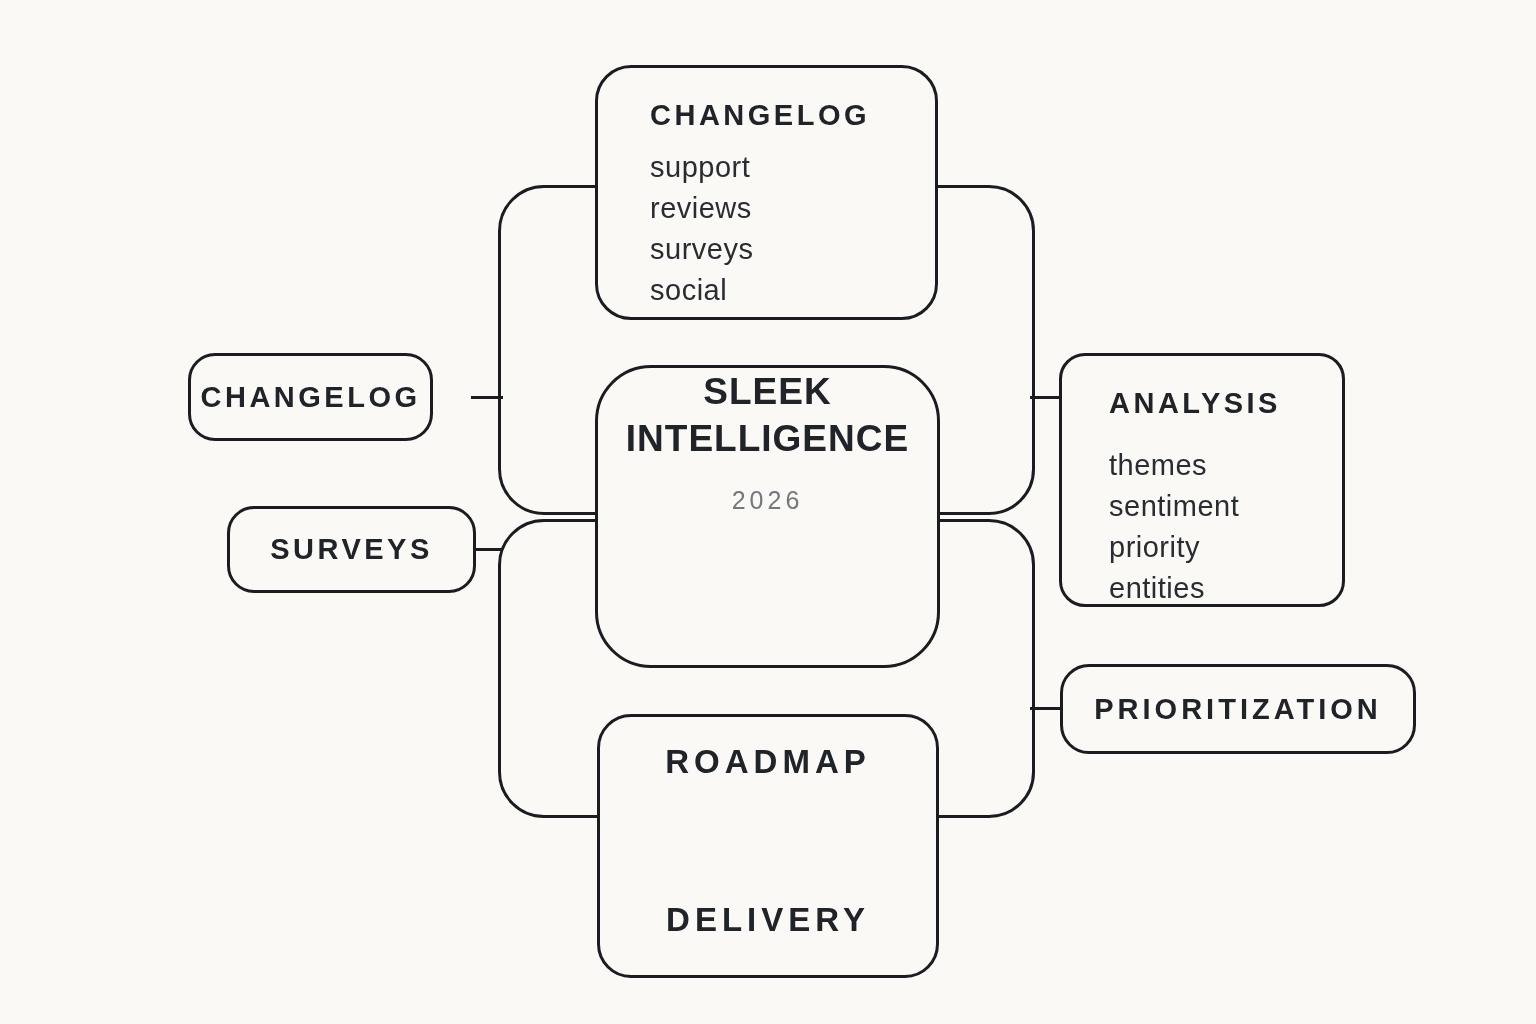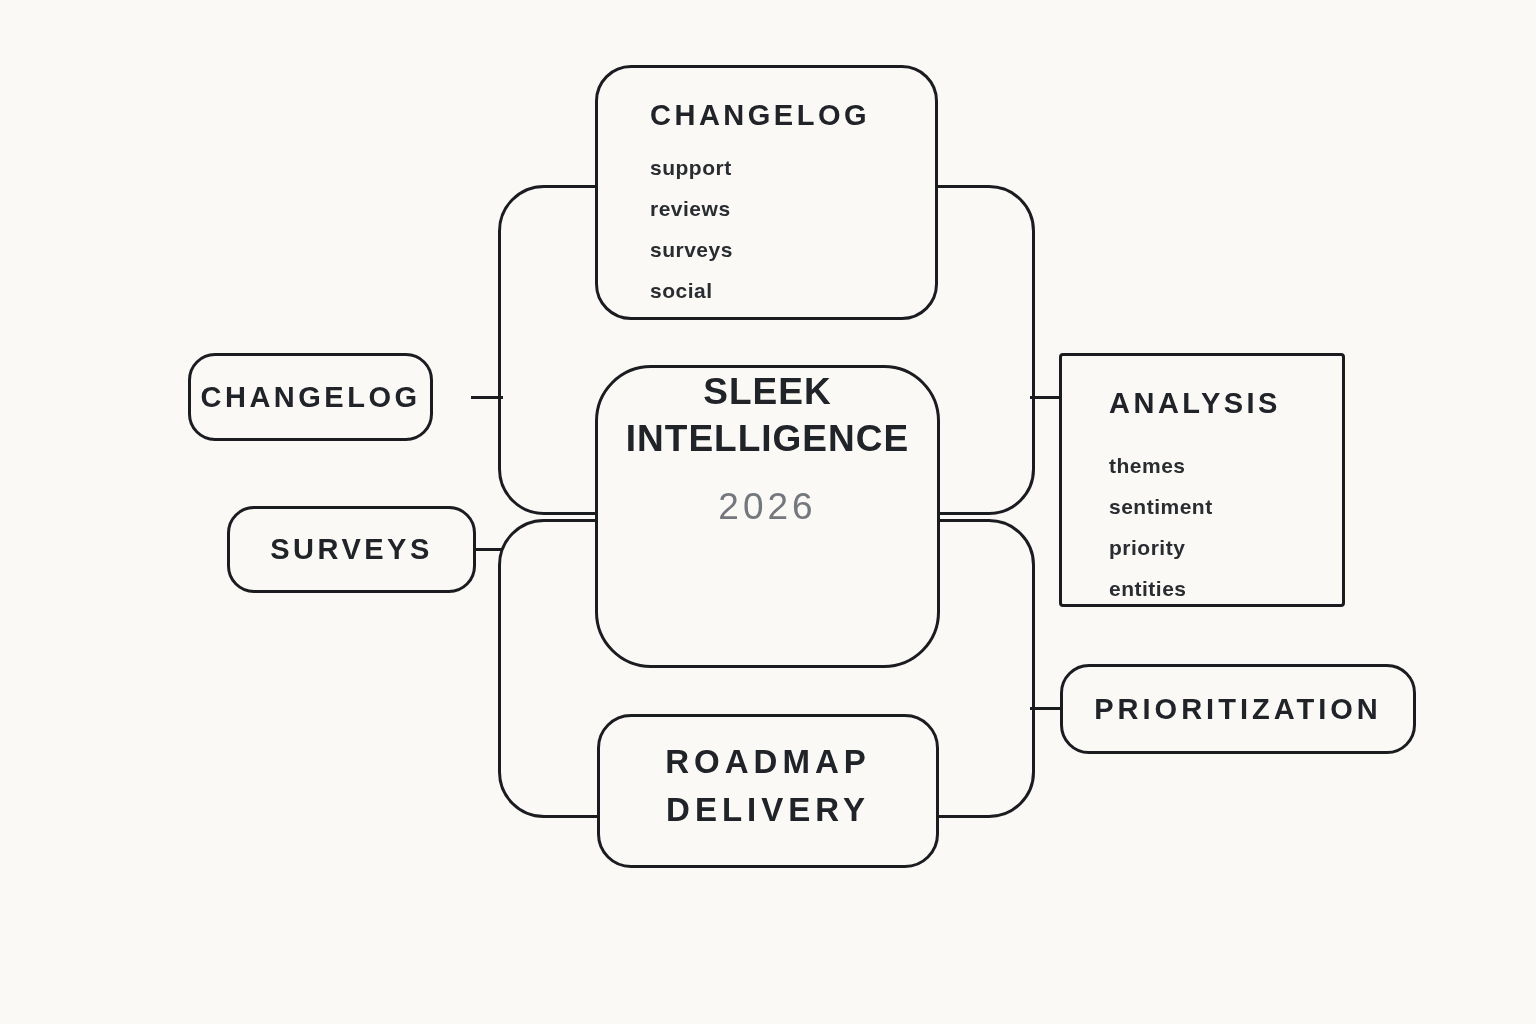--- a/index.html
+++ b/index.html
@@ -55,57 +55,57 @@
     font-weight:700;
     font-size:29px;
     letter-spacing:3.5px;
     line-height:35px;
     color:var(--title-color);
   }
   .item-list{
     list-style:none;
     margin:14px 0 0 0;
     padding:0;
-    font-size:21px;
+    font-size:29px;
     line-height:41px;
-    font-weight:700;
+    font-weight:400;
     letter-spacing:0.5px;
     color:var(--item-color);
   }
   .pill{
     display:flex;
     align-items:center;
     justify-content:center;
     font-weight:700;
     font-size:29px;
     letter-spacing:3.5px;
     text-align:center;
   }
 
   .node-collection{left:595px;top:65px;width:343px;height:255px;border-radius:36px;padding:30px 0 0 52px;}
-  .node-analysis{left:1059px;top:353px;width:286px;height:254px;border-radius:4px;padding:30px 0 0 47px;}
+  .node-analysis{left:1059px;top:353px;width:286px;height:254px;border-radius:26px;padding:30px 0 0 47px;}
   .node-analysis .item-list{margin-top:24px;}
 
   .node-center{left:595px;top:365px;width:345px;height:303px;border-radius:56px;text-align:center;}
   .center-title{
     font-weight:700;
     font-size:37px;
     line-height:47px;
     letter-spacing:1px;
     color:var(--title-color);
   }
   .center-year{
     margin-top:24px;
     font-weight:500;
-    font-size:37px;
+    font-size:25px;
     letter-spacing:4px;
     color:var(--muted-color);
   }
 
-  .node-roadmap{left:597px;top:714px;width:342px;height:154px;border-radius:34px;}
+  .node-roadmap{left:597px;top:714px;width:342px;height:264px;border-radius:34px;}
   .roadmap-label,.delivery-label{
     position:absolute;
     left:0;width:100%;
     text-align:center;
     font-weight:700;
     font-size:33px;
     letter-spacing:5px;
     color:var(--title-color);
   }
   .roadmap-label{top:26px;}

